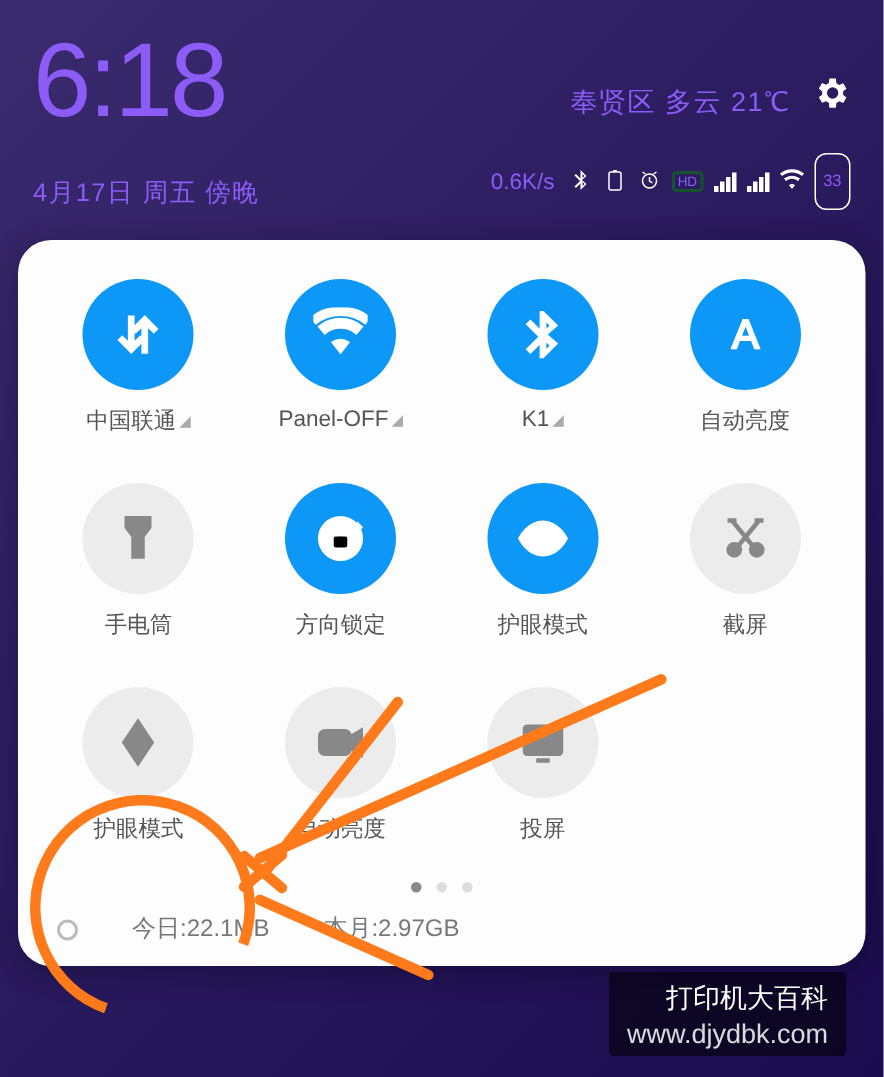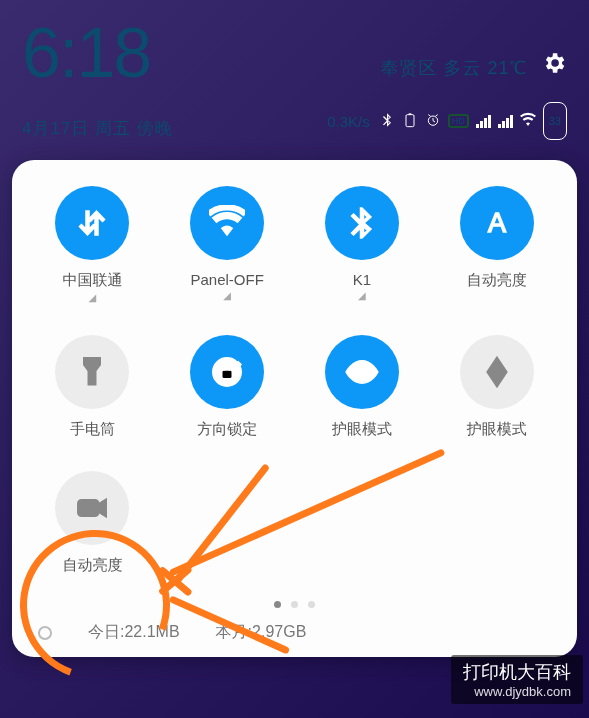--- a/index.html
+++ b/index.html
@@ -6,21 +6,21 @@
     body {
       width: 589px;
       height: 718px;
       background: linear-gradient(135deg, #3a2a6e 0%, #2a1a5e 50%, #1a0a4e 100%);
       font-family: -apple-system, "Helvetica Neue", Arial, sans-serif;
       position: relative;
       overflow: hidden;
     }
     .status-area {
       padding: 18px 22px 10px 22px;
-      color: #0c4a6e;
+      color: #8b5cf6;
     }
     .row1 {
       display: flex;
       justify-content: space-between;
       align-items: flex-end;
     }
     .clock {
       font-size: 70px;
       font-weight: 200;
       letter-spacing: -2px;
@@ -106,21 +106,20 @@
     .circle svg { width: 36px; height: 36px; }
     .circle.on svg { fill: #fff; stroke: #fff; }
     .circle.off svg { fill: #888; stroke: #888; }
     .tile-label {
       font-size: 15px;
       color: #555;
       white-space: nowrap;
       display: flex;
       align-items: center;
       gap: 2px;
-      flex-direction: column;
     }
     .tri { font-size: 10px; color: #aaa; }
     .dots {
       display: flex;
       justify-content: center;
       gap: 10px;
       margin-top: 26px;
     }
     .dot { width: 7px; height: 7px; border-radius: 50%; background: #ddd; }
     .dot.active { background: #888; }
@@ -149,50 +148,50 @@
     }
     .anno-line {
       background: #ff7a1a;
       height: 7px;
       border-radius: 4px;
       transform-origin: left center;
     }
     .watermark {
       position: absolute;
       bottom: 14px;
-      right: 6px;
+      right: 25px;
       background: rgba(0,0,0,0.55);
       color: #fff;
       font-size: 18px;
       padding: 6px 12px 3px 12px;
       border-radius: 3px;
       text-align: right;
       line-height: 1.3;
     }
-    .watermark .wm-sub { font-size: 13px; opacity: 0.85; display:block; }
+    .watermark .wm-sub { font-size: 18px; opacity: 0.85; display:block; }
   </style>
 </head>
 <body>
 
 <div class="status-area">
   <div class="row1">
     <div class="clock">6:18</div>
     <div class="weather-wrap">
       <div class="weather">奉贤区 多云 21℃</div>
       <span class="gear-icon">
         <svg viewBox="0 0 24 24">
             <path d="M19.4 13a7.5 7.5 0 000-2l2.1-1.6-2-3.4-2.5 1a7.5 7.5 0 00-1.7-1L15 3h-4l-.3 2.9a7.5 7.5 0 00-1.7 1l-2.5-1-2 3.4L6.6 11a7.5 7.5 0 000 2l-2.1 1.6 2 3.4 2.5-1a7.5 7.5 0 001.7 1L11 21h4l.3-2.9a7.5 7.5 0 001.7-1l2.5 1 2-3.4zM13 15.5A3.5 3.5 0 1116.5 12 3.5 3.5 0 0113 15.5z"></path>
           </svg>
       </span>
     </div>
   </div>
   <div class="row2">
     <div class="date">4月17日 周五 傍晚</div>
     <div class="status-icons">
-      <span class="net-speed">0.3K/s</span>
+      <span class="net-speed">0.6K/s</span>
       <span><svg viewBox="0 0 24 24">
             <path d="M12 2v8.6L7.4 6 6 7.4 11.6 13 6 18.6 7.4 20 12 15.4V22l6-6-4.6-4 4.6-4zm2 4l2 2-2 2zm0 8l2 2-2 2z" fill="#fff"></path>
           </svg></span>
       <span><svg viewBox="0 0 24 24">
             <rect x="6" y="4" width="12" height="18" rx="2" fill="none" stroke="#fff" stroke-width="1.5"></rect>
             <rect x="10" y="2" width="4" height="2" fill="#fff"></rect>
           </svg></span>
       <span><svg viewBox="0 0 24 24">
             <circle cx="12" cy="13" r="7" fill="none" stroke="#fff" stroke-width="1.5"></circle>
             <path d="M12 9v4l3 2M5 4l3 2M19 4l-3 2" stroke="#fff" stroke-width="1.5" fill="none"></path>
@@ -295,37 +294,60 @@
             <circle cx="12" cy="12" r="3"></circle>
           </svg>
         </div>
         <div class="tile-label">
           <span>护眼模式</span>
         </div>
       </div>
       <div class="tile">
         <div class="circle off">
           <svg viewBox="0 0 24 24" fill="none" stroke-width="2">
+            <circle cx="7" cy="17" r="2.5"></circle>
+            <circle cx="17" cy="17" r="2.5"></circle>
+            <path d="M9 15L18 4M15 15L6 4M4 4h4M16 4h4"></path>
+          </svg>
+        </div>
+        <div class="tile-label">
+          <span>截屏</span>
+        </div>
+      </div>
+      <div class="tile">
+        <div class="circle off">
+          <svg viewBox="0 0 24 24" fill="none" stroke-width="2">
             <path d="M12 3l6 9-6 9-6-9z"></path>
             <path d="M9 8l6 8M15 8l-6 8"></path>
           </svg>
         </div>
         <div class="tile-label">
           <span>护眼模式</span>
         </div>
       </div>
       <div class="tile">
         <div class="circle off">
           <svg viewBox="0 0 24 24" fill="none" stroke-width="2">
             <rect x="3" y="7" width="13" height="10" rx="2"></rect>
             <path d="M16 10l5-3v10l-5-3z"></path>
           </svg>
         </div>
         <div class="tile-label">
           <span>自动亮度</span>
+        </div>
+      </div>
+      <div class="tile">
+        <div class="circle off">
+          <svg viewBox="0 0 24 24" fill="none" stroke-width="2">
+            <rect x="4" y="5" width="16" height="12" rx="1"></rect>
+            <path d="M9 20h6"></path>
+          </svg>
+        </div>
+        <div class="tile-label">
+          <span>投屏</span>
         </div>
       </div>
     </div>
   <div class="dots" id="dots">
       <div class="dot active"></div>
       <div class="dot"></div>
       <div class="dot"></div>
     </div>
   <div class="data-usage">
     <span class="usage-dot"></span>

